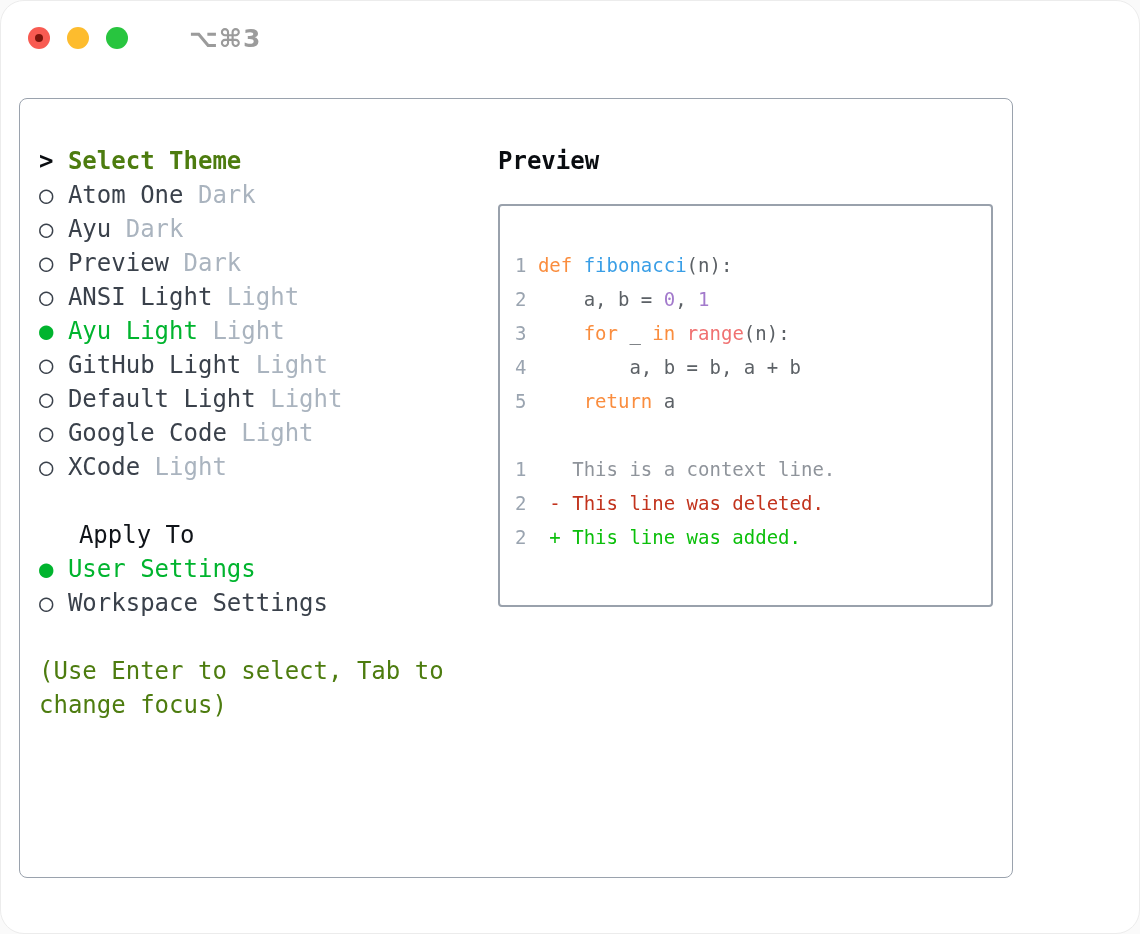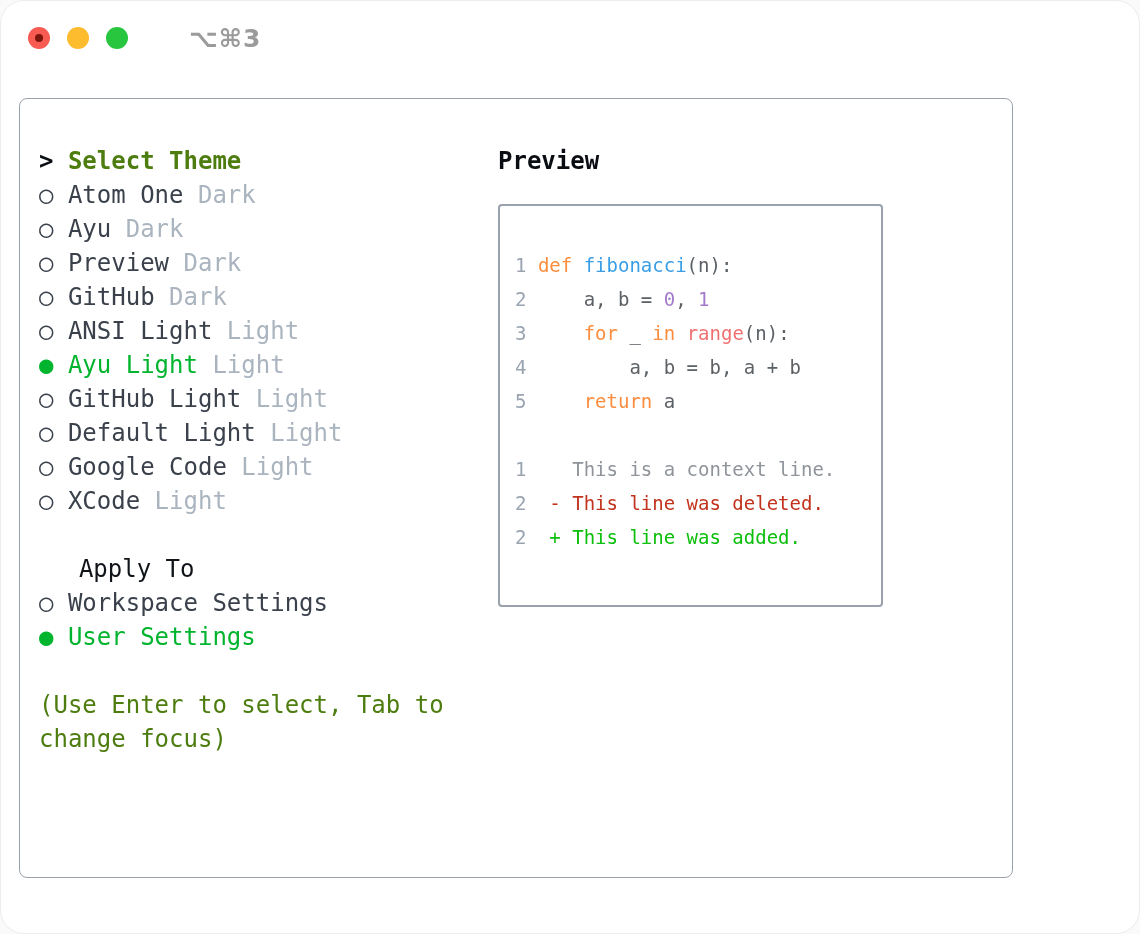--- a/index.html
+++ b/index.html
@@ -45,21 +45,21 @@
   .cursor{color:#0a0d11;}
   .pfx{color:#3a414b;}
   .tag{color:#aab4bf;}
   .selected .nm,.selected .pfx{color:#00b42e;}
   .apply-label{color:#101419;margin-left:11px;}
   .help{white-space:pre;font-size:24px;line-height:34px;color:#4d7c0f;}
   .theme-item,.apply-option{cursor:pointer;}
   
   .preview-label{font-size:24px;line-height:34px;height:34px;font-weight:bold;color:#0a0d11;white-space:pre;}
   .preview-box{
-    margin-top:26px;width:385px;height:403px;box-sizing:border-box;
+    margin-top:26px;width:495px;height:403px;box-sizing:border-box;
     border:2px solid #99a1ac;border-radius:4px;
     padding:8px 0 0 15px;overflow:hidden;background:#ffffff;
   }
   #code{margin:0;font-family:"DejaVu Sans Mono","Liberation Mono",monospace;}
   .code-line{white-space:pre;font-size:19px;line-height:34px;height:34px;}
 </style>
 </head>
 <body>
 
 <div class="window">
@@ -75,36 +75,35 @@
 
   <div class="panel">
 
     <div class="left">
       <div class="row"><span class="cursor bold">&gt;</span><span> </span><span class="hdr-title">Select Theme</span></div>
 
       <div id="theme-items">
           <div class="row theme-item"><span class="pfx">○ </span><span class="nm">Atom One</span><span class="tag"> Dark</span></div>
           <div class="row theme-item"><span class="pfx">○ </span><span class="nm">Ayu</span><span class="tag"> Dark</span></div>
           <div class="row theme-item"><span class="pfx">○ </span><span class="nm">Preview</span><span class="tag"> Dark</span></div>
-          <div class="row theme-item"><span class="pfx">○ </span><span class="nm">GitHub</span><span class="tag"> Dark</span></div>
           <div class="row theme-item"><span class="pfx">○ </span><span class="nm">ANSI Light</span><span class="tag"> Light</span></div>
           <div class="row theme-item selected"><span class="pfx">● </span><span class="nm">Ayu Light</span><span class="tag"> Light</span></div>
           <div class="row theme-item"><span class="pfx">○ </span><span class="nm">GitHub Light</span><span class="tag"> Light</span></div>
           <div class="row theme-item"><span class="pfx">○ </span><span class="nm">Default Light</span><span class="tag"> Light</span></div>
           <div class="row theme-item"><span class="pfx">○ </span><span class="nm">Google Code</span><span class="tag"> Light</span></div>
           <div class="row theme-item"><span class="pfx">○ </span><span class="nm">XCode</span><span class="tag"> Light</span></div>
         </div>
 
       <div class="row blank"></div>
 
       <div class="row"><span>  </span><span class="apply-label">Apply To</span></div>
 
       <div id="apply-options">
+          <div class="row apply-option selected"><span class="pfx">● </span><span class="nm">User Settings</span></div>
           <div class="row apply-option"><span class="pfx">○ </span><span class="nm">Workspace Settings</span></div>
-          <div class="row apply-option selected"><span class="pfx">● </span><span class="nm">User Settings</span></div>
         </div>
 
       <div class="row blank"></div>
 
       <div class="help">(Use Enter to select, Tab to</div>
       <div class="help">change focus)</div>
     </div>
 
     <div class="right">
       <div class="preview-label">Preview</div>

